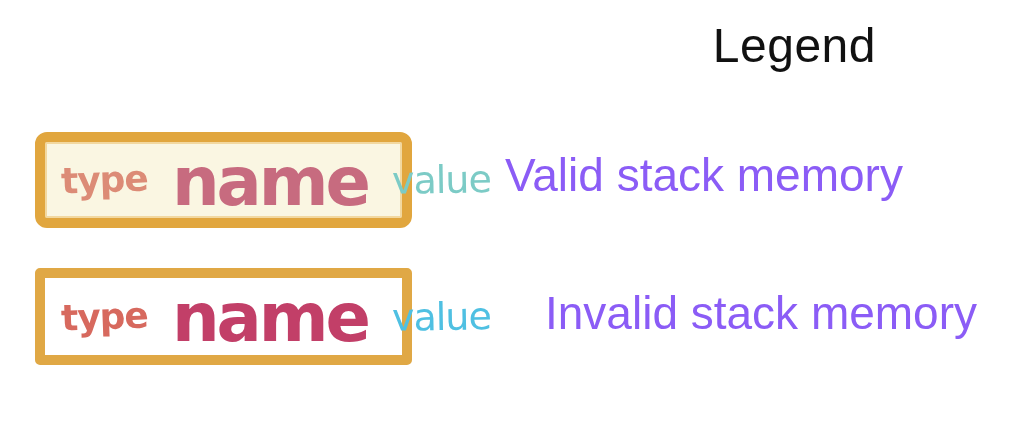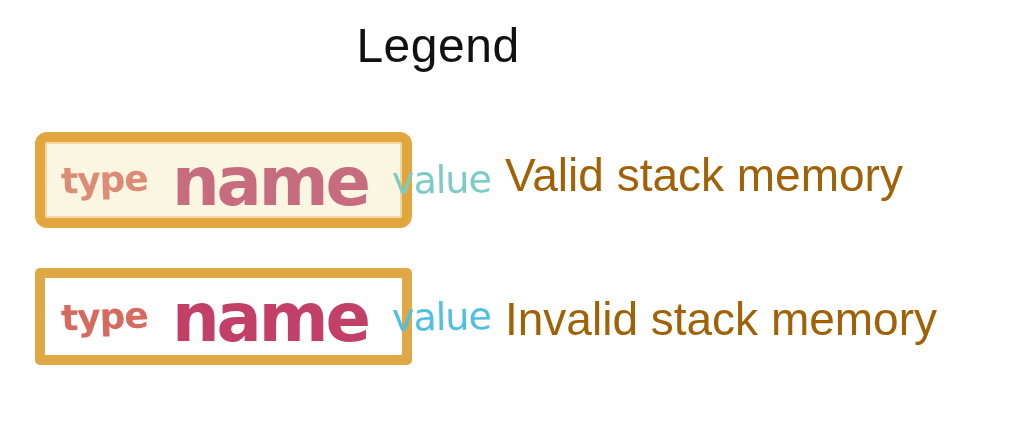--- a/index.html
+++ b/index.html
@@ -14,21 +14,21 @@
     background: #ffffff;
     overflow: hidden;
     font-family: "Liberation Sans", sans-serif;
   }
   .title {
     position: absolute;
     left: 0;
     top: 18px;
     width: 876px;
     margin: 0;
-    text-align: center;
+    text-align: right;
     font-size: 48px;
     font-weight: 400;
     letter-spacing: 0.5px;
     color: #111111;
     font-family: "Liberation Sans", sans-serif;
   }
   .memory-box {
     position: absolute;
     left: 35px;
     width: 377px;
@@ -72,27 +72,27 @@
     font-weight: 500;
     letter-spacing: -1px;
     transform: rotate(-1deg);
   }
   .row-label {
     position: absolute;
     left: 505px;
     margin: 0;
     font-size: 46px;
     font-weight: 400;
-    color: #a16207;
+    color: #8b5cf6;
     line-height: 1.1;
     font-family: "Liberation Sans", sans-serif;
     white-space: nowrap;
   }
   .row-label.valid { top: 150px; }
-  .row-label.invalid { top: 294px; }
+  .row-label.invalid { top: 288px; margin-left: 40px; }
 </style>
 </head>
 <body>
 
 <div class="page">
 
   <h1 class="title">Legend</h1>
 
   <div class="memory-box valid" style="background: rgb(250, 246, 226); border-color: rgb(225, 166, 62);">
     <span class="word word-type" style="color: rgb(220, 139, 118);">type</span>

